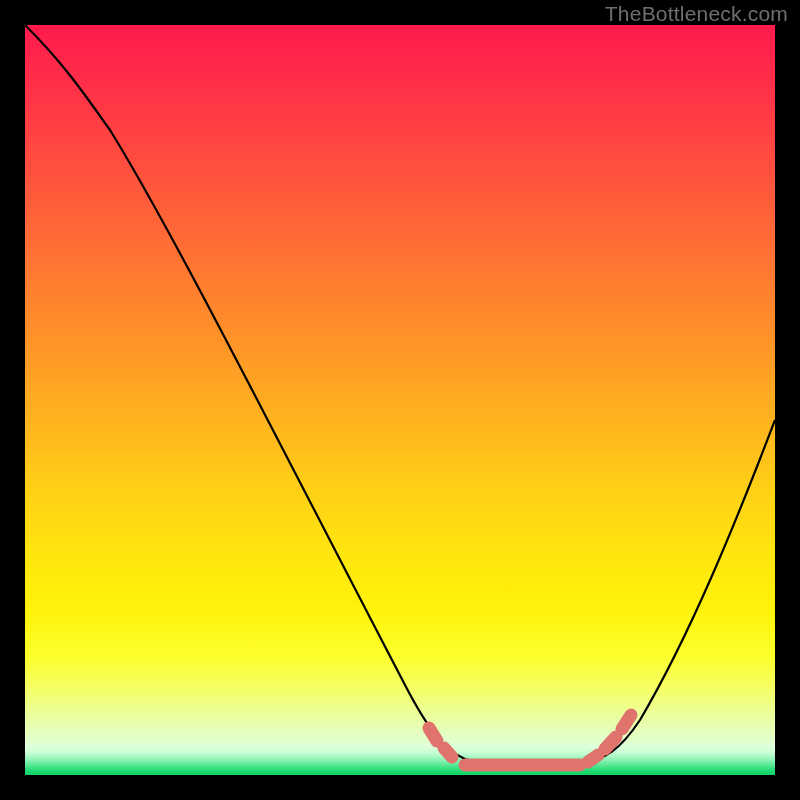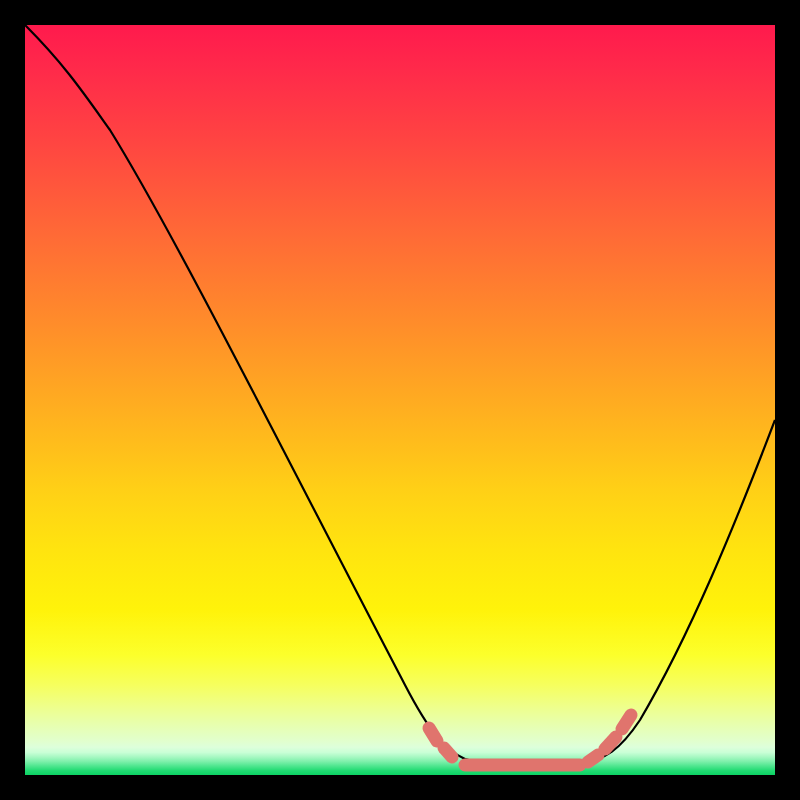--- a/index.html
+++ b/index.html
@@ -74,20 +74,21 @@
     position: absolute;
     inset: 0;
     z-index: 4;
   }
 </style>
 </head>
 <body>
 
 <div class="frame">
 
+  <div class="watermark">TheBottleneck.com</div>
 
   <div class="plot">
 
     <div class="gradient"></div>
 
     <svg class="curve" viewBox="0 0 750 750" preserveAspectRatio="none">
       <path d="M 0 0
                C 40 40, 60 70, 85 105
                C 150 210, 260 430, 380 660
                C 405 708, 420 725, 440 734

